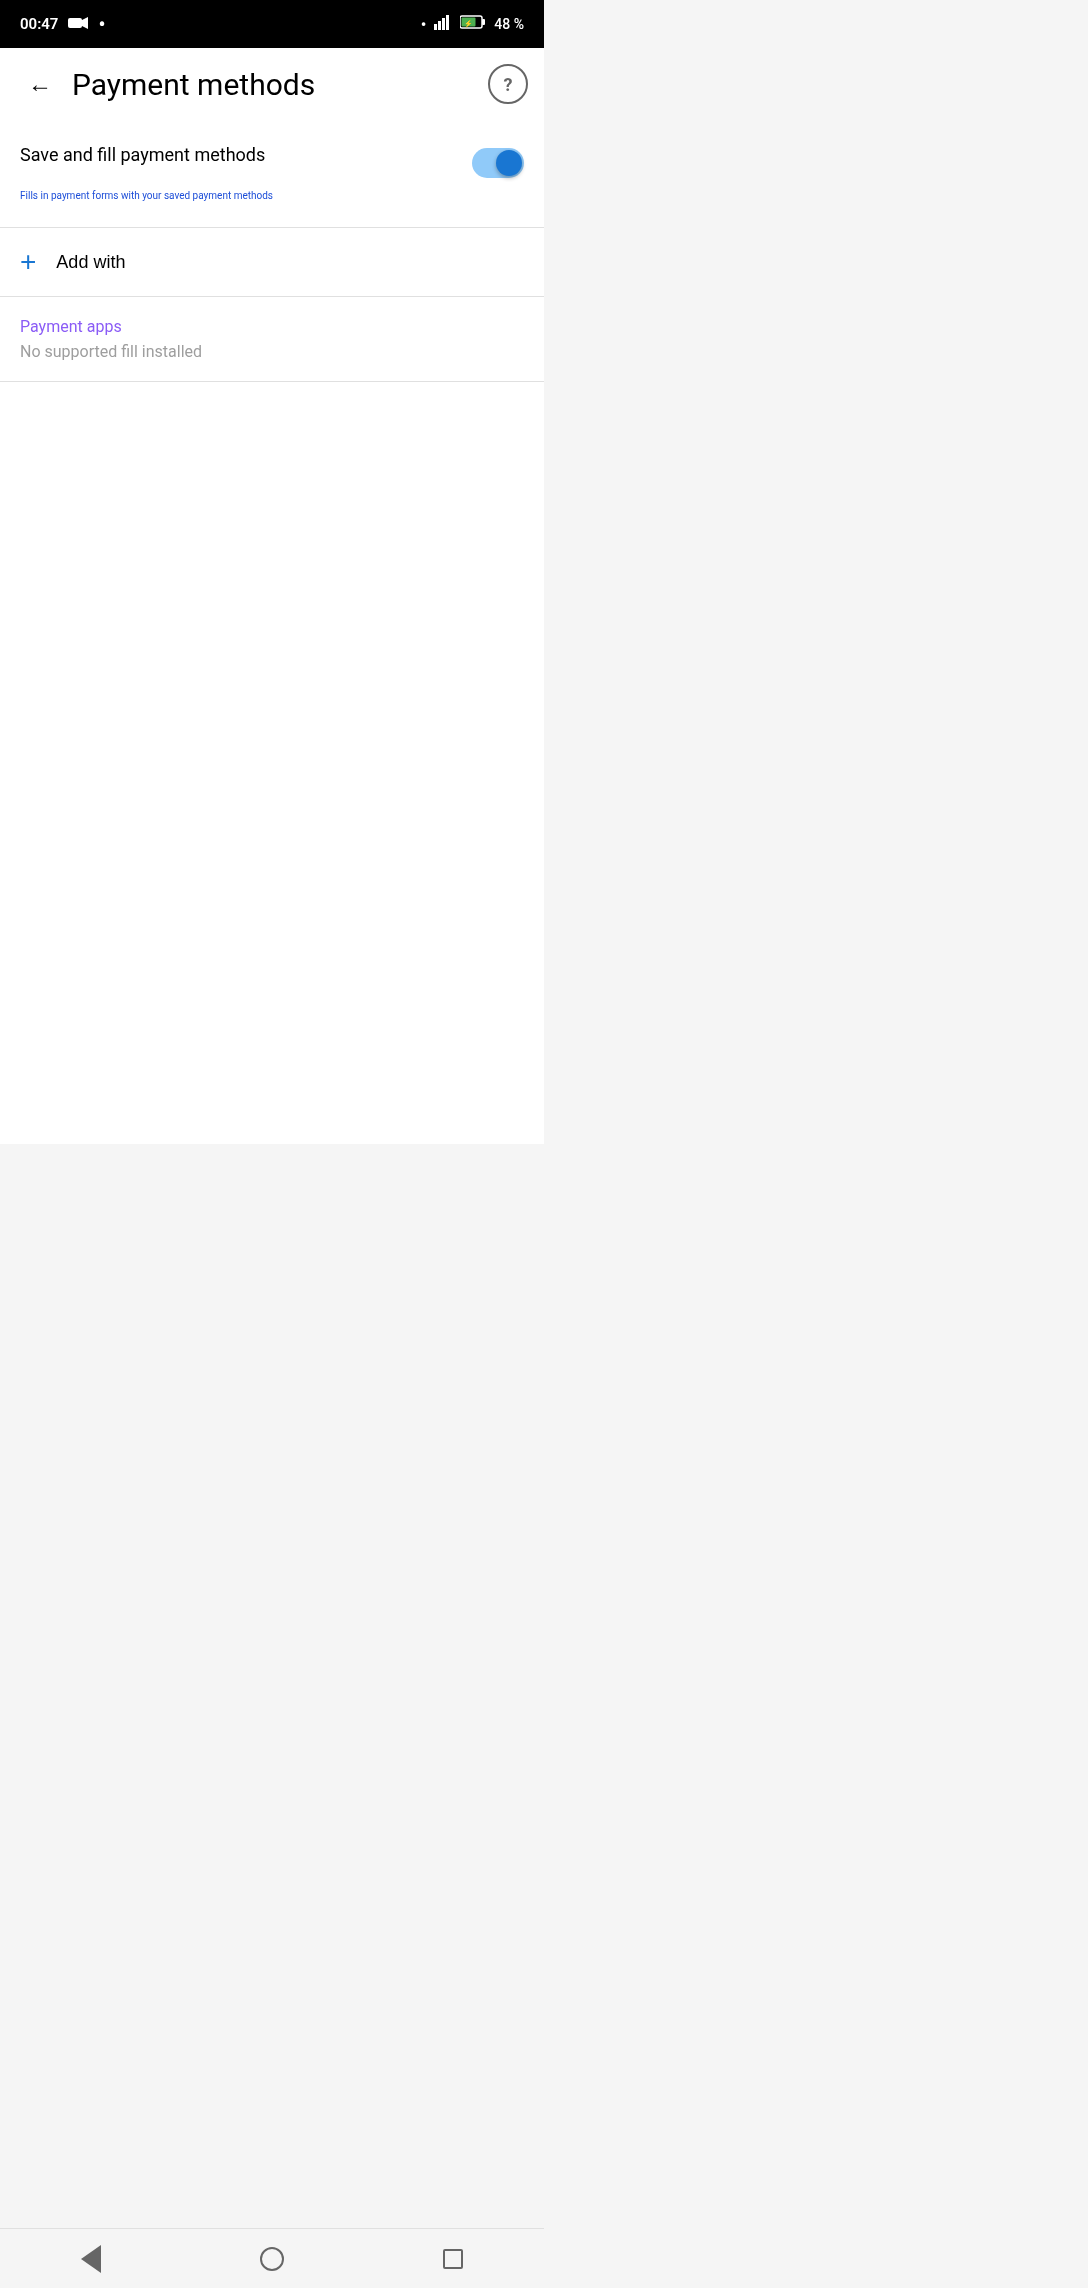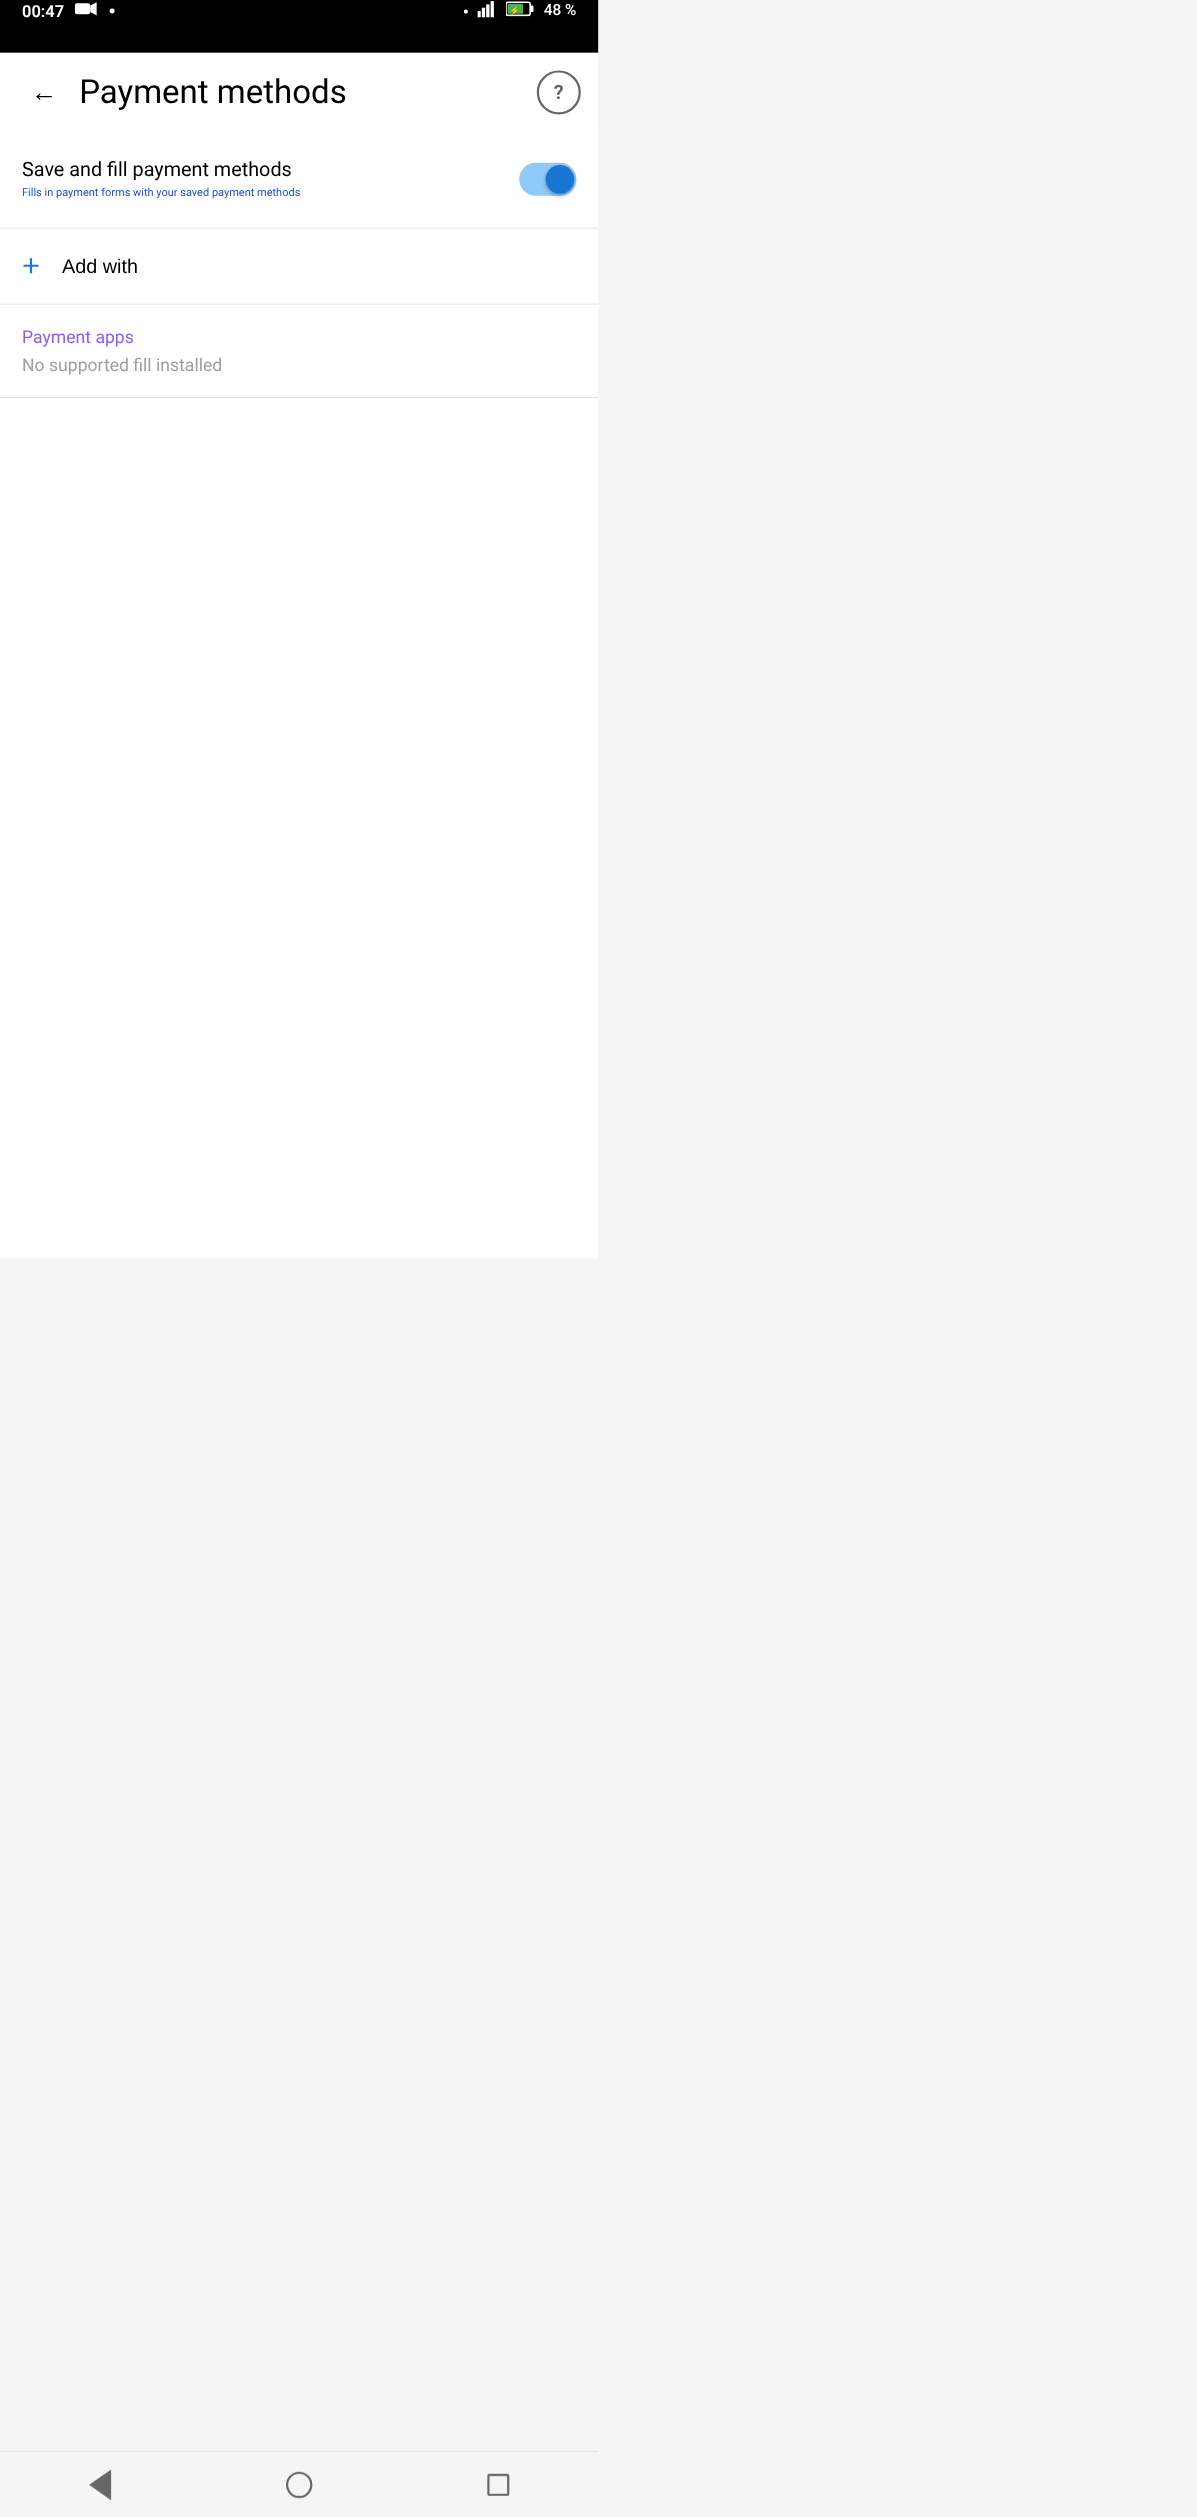--- a/index.html
+++ b/index.html
@@ -17,21 +17,21 @@
       overflow: hidden;
       transform-origin: top left;
     }
 
     
     .status-bar {
       background: #000;
       color: #fff;
       height: 48px;
       display: flex;
-      align-items: flex-start;
+      align-items: center;
       justify-content: space-between;
       padding: 0 20px;
       font-size: 15px;
       font-weight: 500;
     }
 
     .status-left {
       display: flex;
       align-items: center;
       gap: 10px;
@@ -115,21 +115,21 @@
 
     .toggle-text {
       flex: 1;
       margin-right: 16px;
     }
 
     .toggle-title {
       font-size: 18px;
       font-weight: 400;
       color: #000;
-      margin-bottom: 4px;
+      margin-bottom: 24px;
     }
 
     .toggle-subtitle {
       font-size: 10px;
       color: #1d4ed8;
       line-height: 1.4;
     }
 
     
     .toggle-switch {

